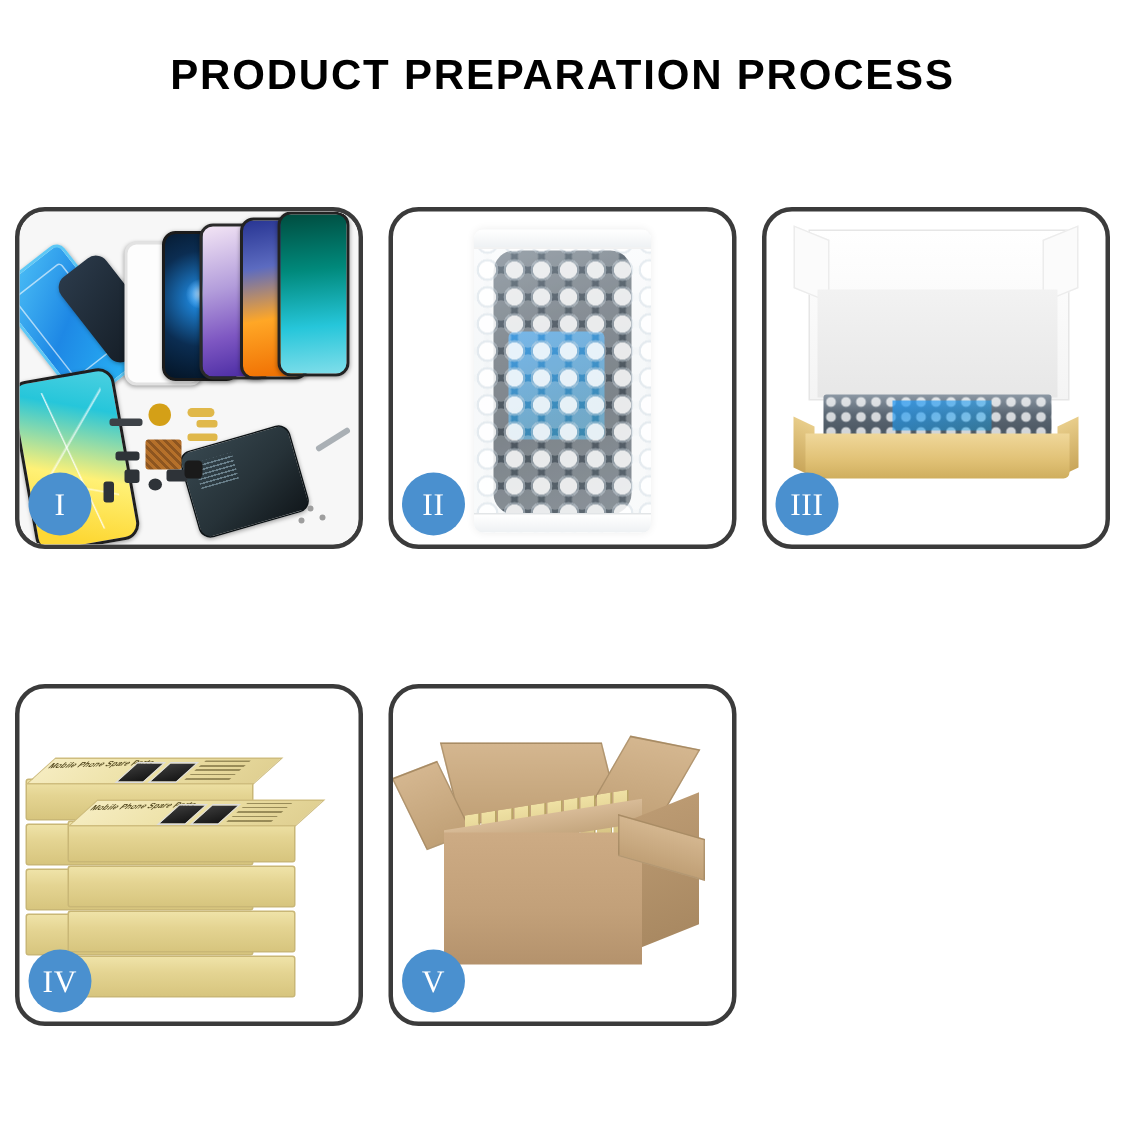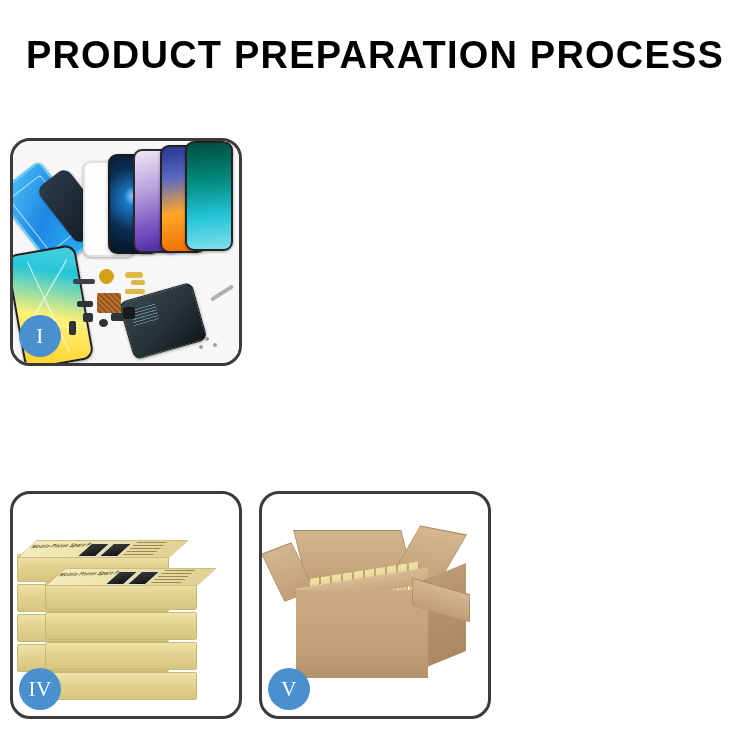--- a/index.html
+++ b/index.html
@@ -19,21 +19,21 @@
   .header {
     position: absolute;
     top: 0; left: 0;
     width: 750px;
     height: 130px;
     text-align: center;
   }
   .title {
     position: absolute;
     top: 34px; left: 0; width: 750px;
-    font-size: 38px;
+    font-size: 28px;
     letter-spacing: 1.2px;
     font-weight: 700;
     color: #000000;
     white-space: nowrap;
     font-family: "Liberation Sans", sans-serif;
   }
   .subtitle {
     position: absolute;
     top: 84px; left: 0; width: 750px;
     font-size: 14.5px;
@@ -57,21 +57,21 @@
     border: 3px solid #3b3b3b;
     border-radius: 20px;
     background: #ffffff;
     box-sizing: border-box;
     overflow: hidden;
   }
   .p-c0 { left: 0px; }
   .p-c1 { left: 249px; }
   .p-c2 { left: 498px; }
   .p-r0 { top: 0px; }
-  .p-r1 { top: 318px; margin-top: 35px; }
+  .p-r1 { top: 318px; }
 
   .scene {
     position: absolute;
     inset: 0;
     overflow: hidden;
     border-radius: 17px;
   }
 
   
   .badge {
@@ -431,21 +431,47 @@
       <div class="part small" style="left:56px;top:180px;width:7px;height:14px;border-radius:2px;"></div>
       <div class="part flex" style="left:112px;top:148px;width:20px;height:5px;"></div>
       <div class="part screw" style="left:192px;top:196px;width:4px;height:4px;"></div>
       <div class="part screw" style="left:200px;top:202px;width:4px;height:4px;"></div>
       <div class="part screw" style="left:186px;top:204px;width:4px;height:4px;"></div>
       <div class="part small" style="left:196px;top:150px;width:26px;height:4px;transform:rotate(-32deg);background:#aab0b5;"></div>
     </div>
     <div class="badge">I</div>
   </div>
 
-
+  <div class="panel p-r0 p-c1">
+    <div class="scene">
+      <div class="bubble-bag">
+        <div class="bubble-inner"></div>
+        <div class="bubbles"></div>
+        <div class="bag-seal top"></div>
+        <div class="bag-seal bottom"></div>
+      </div>
+    </div>
+    <div class="badge">II</div>
+  </div>
+
+  <div class="panel p-r0 p-c2">
+    <div class="scene">
+      <div class="w-box-lidback"></div>
+      <div class="w-box-lid-l"></div>
+      <div class="w-box-lid-r"></div>
+      <div class="w-box-inner"></div>
+      <div class="w-box-product">
+        <span class="bub"></span>
+      </div>
+      <div class="w-box-sideL"></div>
+      <div class="w-box-sideR"></div>
+      <div class="w-box-front"></div>
+    </div>
+    <div class="badge">III</div>
+  </div>
 
   <div class="panel p-r1 p-c0">
     <div class="scene">
       <div class="stack">
 
         <div class="sbox" style="left:0px;  top:46px;">
           <span class="top"></span>
           <span class="lbl">Mobile Phone Spare Parts</span>
           <span class="shot a"></span>
           <span class="shot b"></span>

